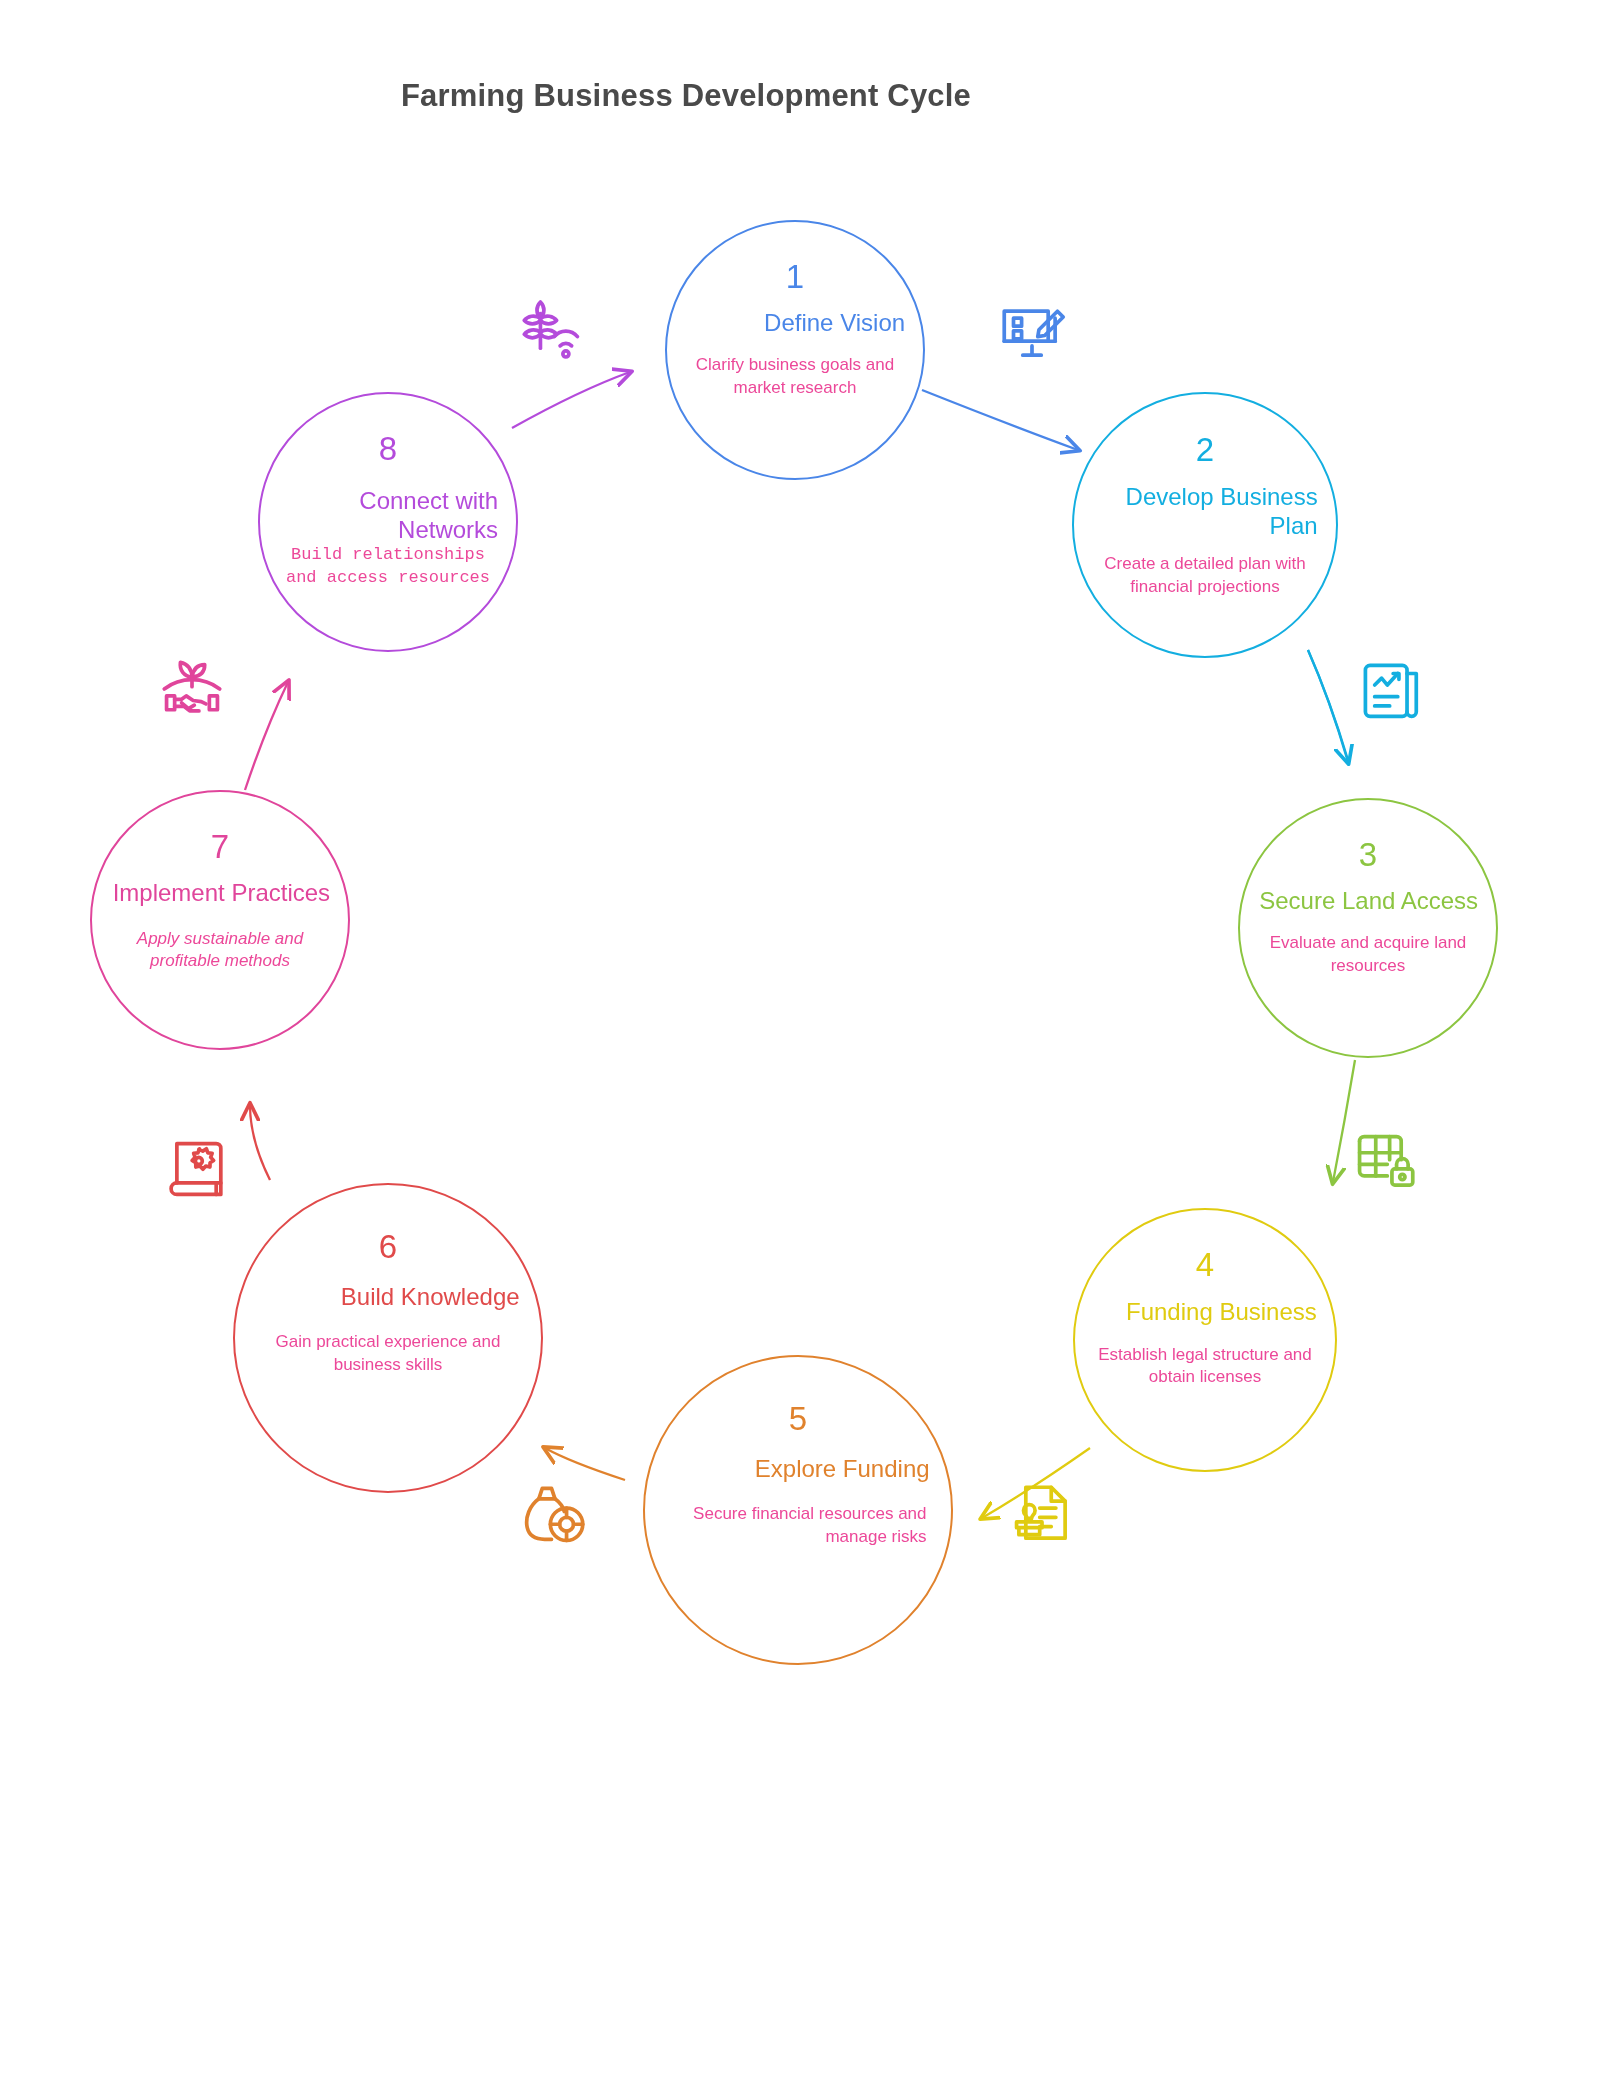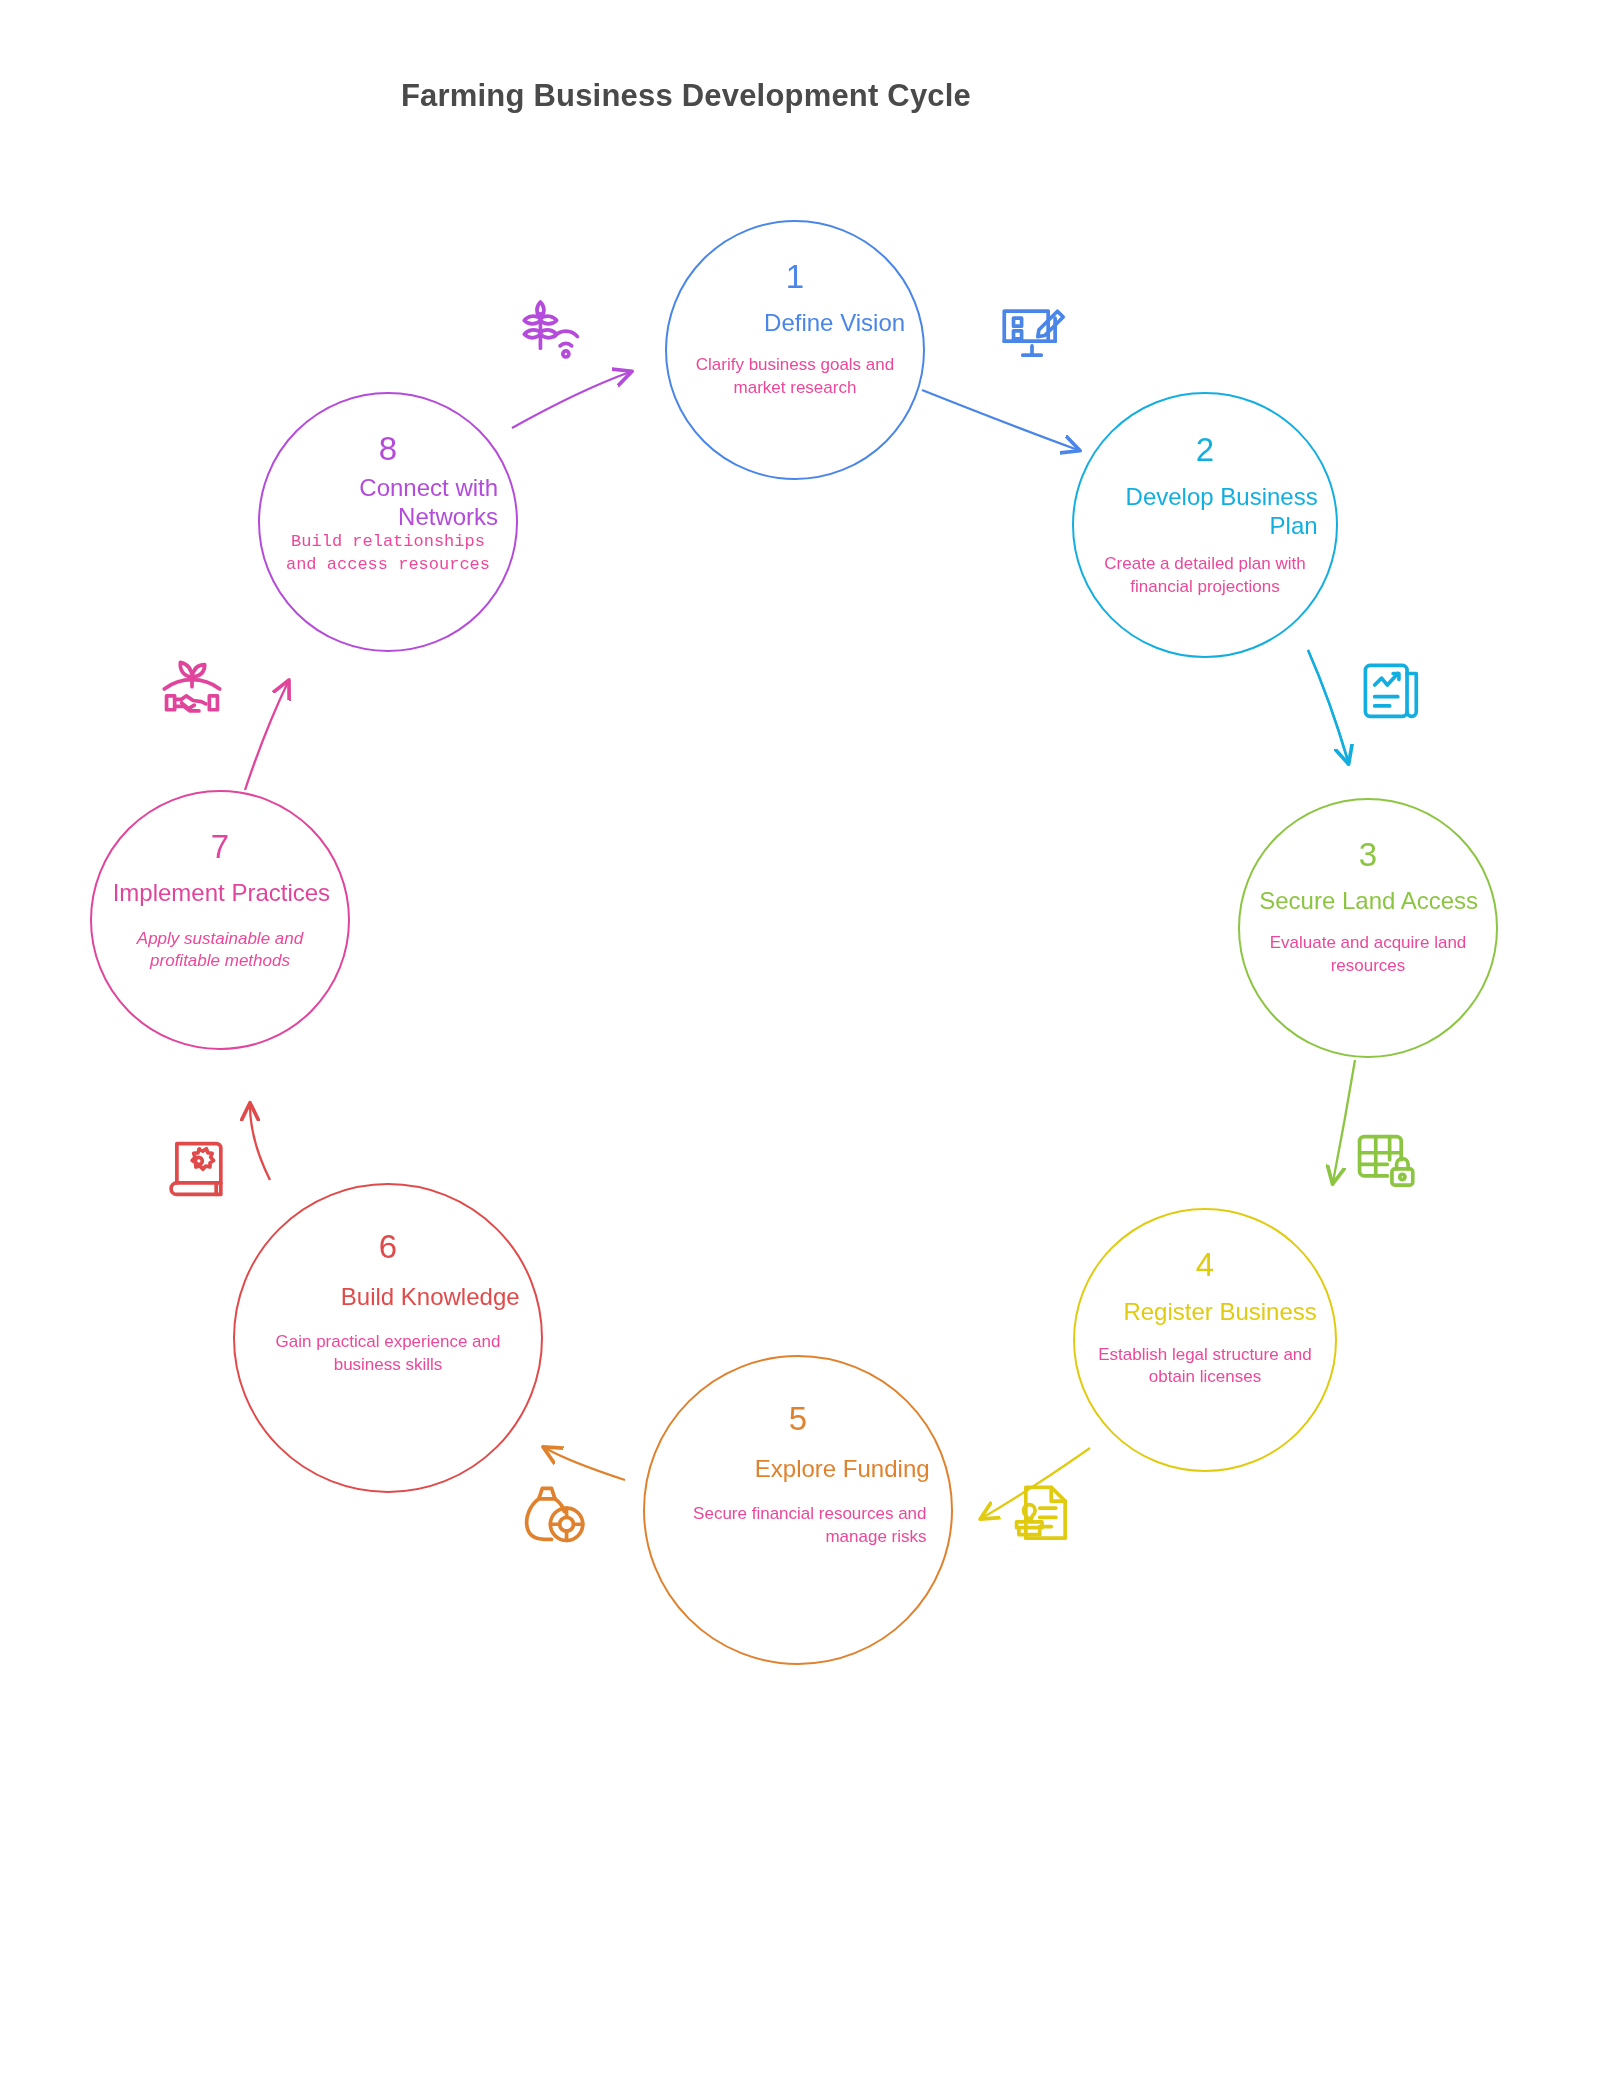--- a/index.html
+++ b/index.html
@@ -137,21 +137,21 @@
 <div class="node" id="n2" style="left: 1238px; top: 798px; width: 260px; height: 260px; border-color: rgb(140, 197, 65); color: rgb(140, 197, 65);">
   <div class="node-inner" style="padding-top: 37.7px;">
     <div class="node-number">3</div>
     <div class="node-title" style="margin-top: 15.6px;">Secure Land Access</div>
     <div class="node-desc" style="margin-top: 16.9px;">Evaluate and acquire land resources</div>
   </div>
 </div>
 <div class="node" id="n3" style="left: 1073px; top: 1208px; width: 264px; height: 264px; border-color: rgb(224, 203, 16); color: rgb(224, 203, 16);">
   <div class="node-inner" style="padding-top: 38.28px;">
     <div class="node-number">4</div>
-    <div class="node-title" style="margin-top: 15.84px;">Register Business</div>
+    <div class="node-title" style="margin-top: 15.84px;">Funding Business</div>
     <div class="node-desc" style="margin-top: 17.16px;">Establish legal structure and obtain licenses</div>
   </div>
 </div>
 <div class="node" id="n4" style="left: 643px; top: 1355px; width: 310px; height: 310px; border-color: rgb(224, 130, 45); color: rgb(224, 130, 45);">
   <div class="node-inner" style="padding-top: 44.95px;">
     <div class="node-number">5</div>
     <div class="node-title" style="margin-top: 18.6px;">Explore Funding</div>
     <div class="node-desc" style="margin-top: 20.15px; text-align: right;">Secure financial resources and manage risks</div>
   </div>
 </div>
@@ -165,21 +165,21 @@
 <div class="node" id="n6" style="left: 90px; top: 790px; width: 260px; height: 260px; border-color: rgb(224, 69, 155); color: rgb(224, 69, 155);">
   <div class="node-inner" style="padding-top: 37.7px;">
     <div class="node-number">7</div>
     <div class="node-title" style="margin-top: 15.6px;">Implement Practices</div>
     <div class="node-desc" style="margin-top: 20px; font-style: italic;">Apply sustainable and profitable methods</div>
   </div>
 </div>
 <div class="node" id="n7" style="left: 258px; top: 392px; width: 260px; height: 260px; border-color: rgb(180, 75, 219); color: rgb(180, 75, 219);">
   <div class="node-inner" style="padding-top: 37.7px;">
     <div class="node-number">8</div>
-    <div class="node-title" style="margin-top: 8px;">Connect with Networks</div>
+    <div class="node-title" style="margin-top: 21px;">Connect with Networks</div>
     <div class="node-desc" style="margin-top: 0; font-family: Liberation Mono, monospace;">Build relationships and access resources</div>
   </div>
 </div>
 
 <div class="step-icon" id="i0" style="left: 995px; top: 295px;">
   <svg viewBox="0 0 64 64" fill="none" stroke-width="3.2" stroke-linecap="round" stroke-linejoin="round" stroke="#4A86E8">
     <path d="M8 14h38v26H8z"></path>
     <path d="M8 40h44"></path>
     <path d="M52 40V20"></path>
     <path d="M24 52h16M32 44v8"></path>

